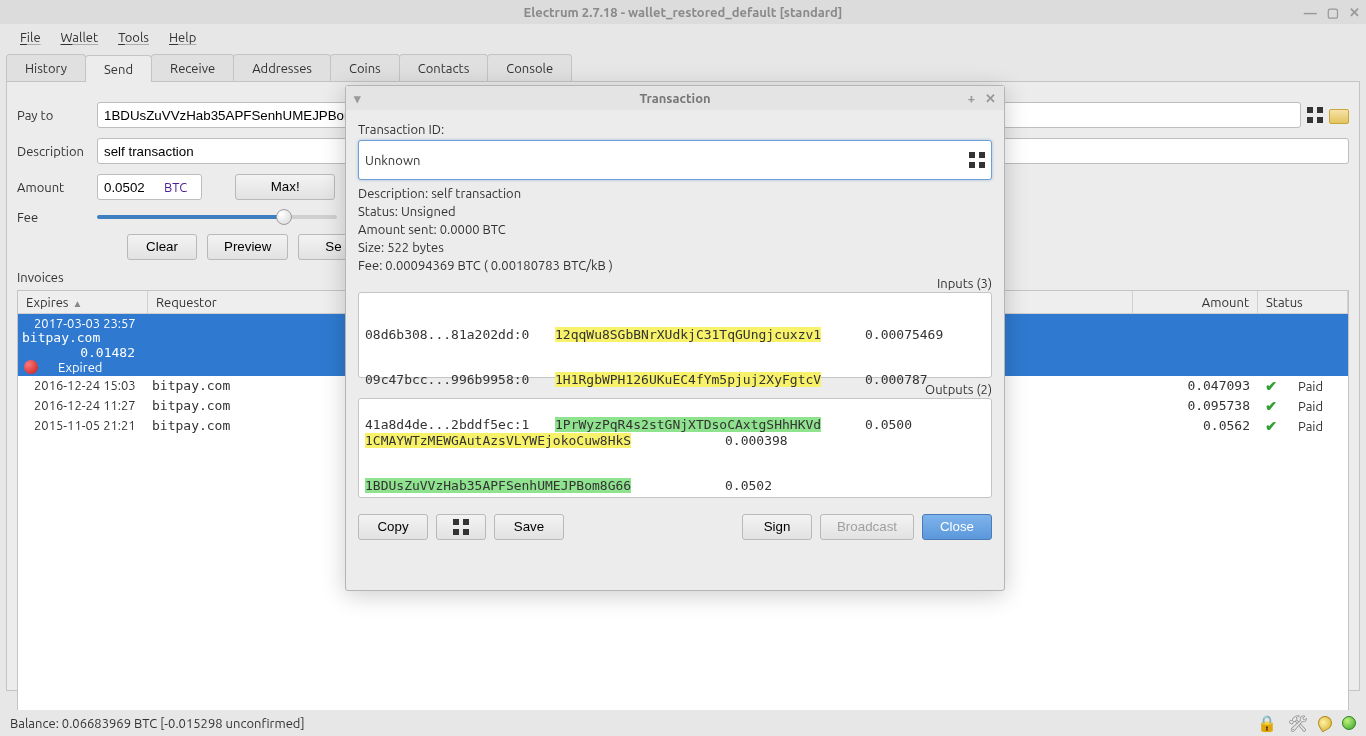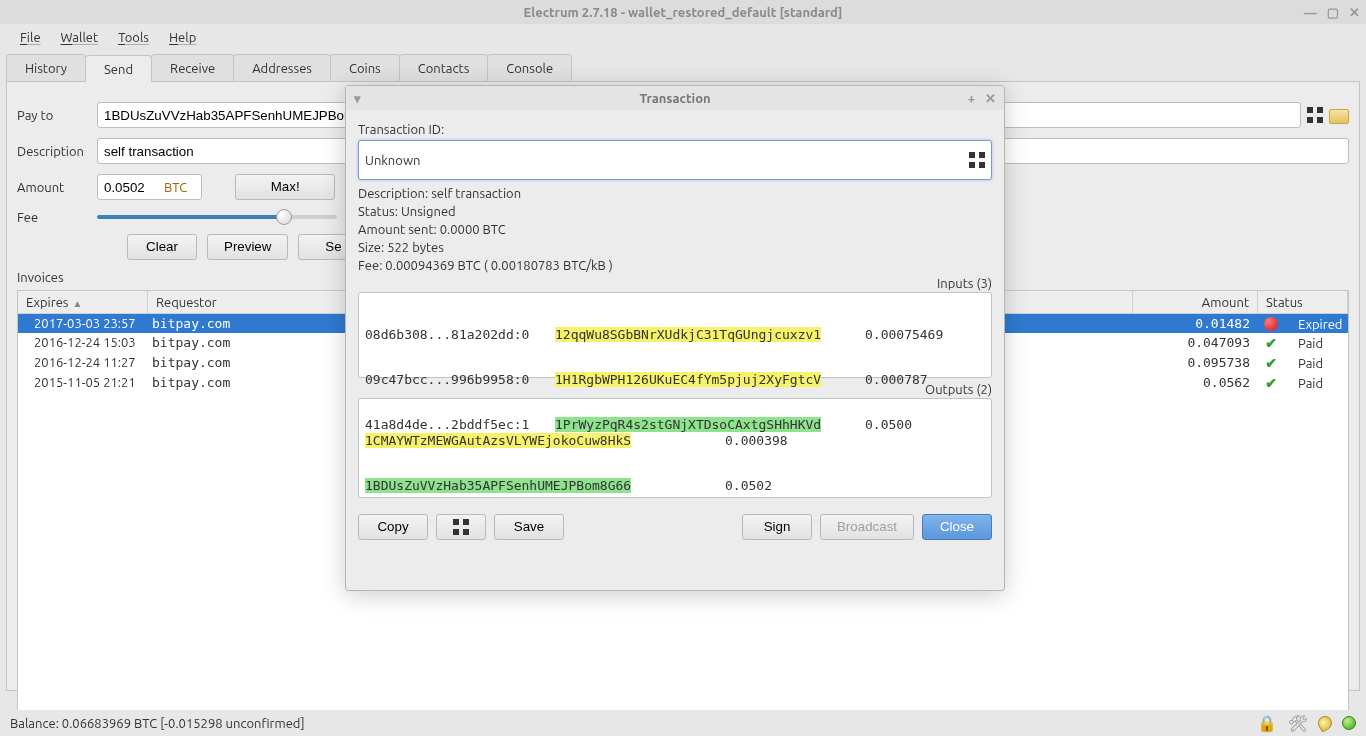--- a/index.html
+++ b/index.html
@@ -132,21 +132,21 @@
   }
   .ihdr div { padding:4px 8px; border-right:1px solid #d0d0d0; }
   .col-exp { width: 130px; }
   .col-req { flex:1; }
   .col-amt { width: 125px; text-align:right; }
   .col-stat { width: 90px; }
   .irow {
     display:flex; font-size:13px; padding:2px 0;
     font-family: inherit;
   }
-  .irow.selected { background:#2f7ad0; color:#fff; }
+  .irow.selected { background:#2f7ad0; color:#fff;flex-direction:column; }
   .irow .c1 { width:130px; padding-left:16px; }
   .irow .c2 { flex:1; padding-left:4px; font-family: "DejaVu Sans Mono", monospace; }
   .irow .c3 { width:125px; text-align:right; padding-right:8px; font-family:"DejaVu Sans Mono", monospace;}
   .irow .c4 { width:90px; padding-left:6px; display:flex; align-items:center; gap:20px;}
   .stat-icon { width:14px; height:14px; border-radius:50%; display:inline-block; }
   .stat-exp { background: radial-gradient(circle at 30% 30%,#ff7a7a,#c81818); }
   .stat-ok { color:#30a030; font-weight:bold; font-size:14px; width:14px; text-align:center;}
   .statusbar {
     position:absolute; bottom:0; left:0; right:0;
     height:26px; background:#e7e7e7;
@@ -273,21 +273,21 @@
     </div>
   </div>
   <div class="formrow">
     <div class="label">Description</div>
     <input class="textfield" value="self transaction" style="">
   </div>
   <div class="formrow">
     <div class="label">Amount</div>
     <div style="display:flex;align-items:center;">
       <input class="textfield2" style="width: 105px;" value="0.0502">
-      <span style="margin-left:-38px; color:#a16207;text-align:center;">BTC</span>
+      <span style="margin-left:-38px; color:#4c1d95;text-align:center;">BTC</span>
       <button class="btn" style="margin-left:48px; width:100px;">Max!</button>
     </div>
   </div>
   <div class="formrow">
     <div class="label">Fee</div>
     <div class="slider-wrap">
       <div class="slider-track">
           <div class="slider-knob"></div>
         </div>
     </div>

